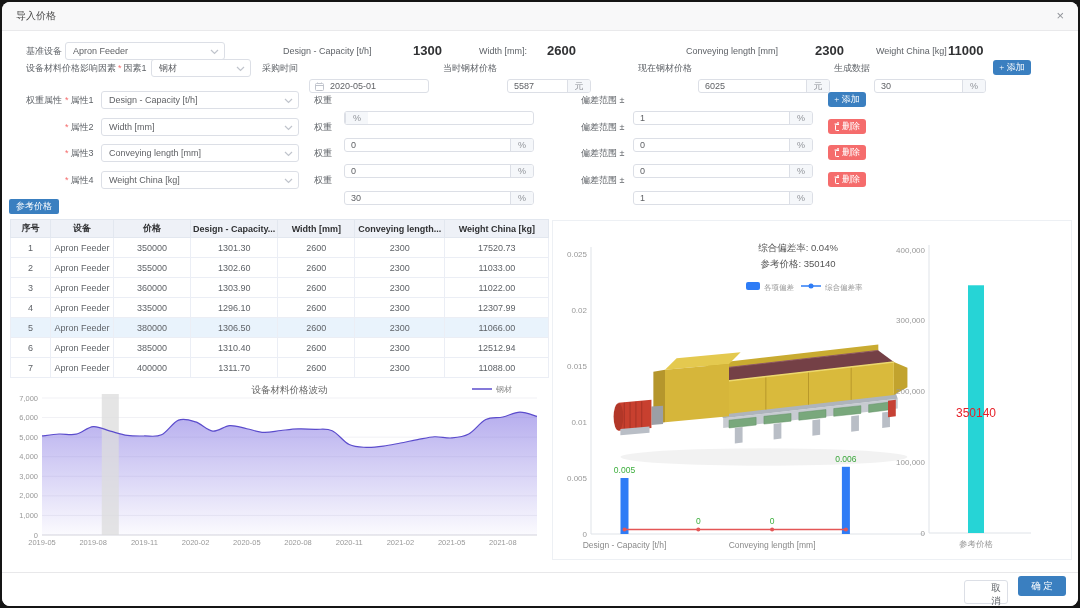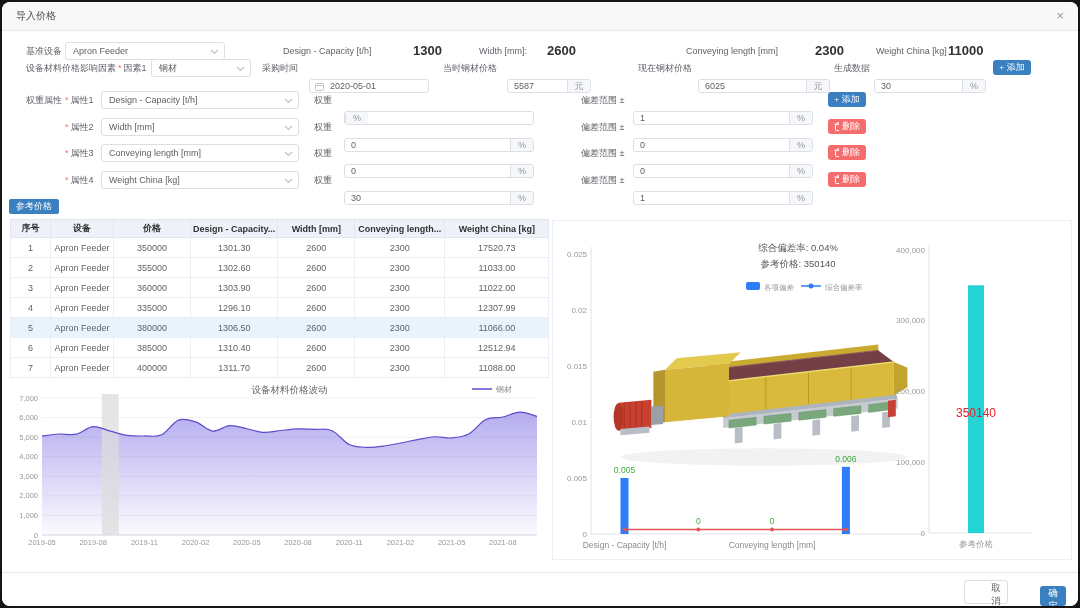--- a/index.html
+++ b/index.html
@@ -38,21 +38,21 @@
     white-space:nowrap;overflow:hidden;}
   #data-table tr.selected td{background:#e9f3fc;}
   #line-chart-box{left:8px;top:378px;width:535px;height:180px;}
   #chart-tooltip{position:absolute;left:112px;top:64px;background:rgba(64,64,64,.92);color:#fff;font-size:9px;
     padding:5px 9px;border-radius:4px;line-height:13px;pointer-events:none;white-space:nowrap;}
   .tt-dot{display:inline-block;width:7px;height:7px;border-radius:50%;background:#5b4ccc;margin-right:4px;}
   #right-panel{left:550px;top:218px;width:520px;height:340px;border:1px solid #edf0f4;box-sizing:border-box;}
   .dlg-footer{position:absolute;left:0;right:0;top:570px;bottom:0;border-top:1px solid #e8e8ea;background:#fff;}
   .btn-cancel{position:absolute;right:70px;top:7px;width:44px;height:24px;border:1px solid #dcdfe6;border-radius:3px;
     background:#fff;color:#5f6368;font-size:9.5px;cursor:pointer;font-family:inherit;padding-left:26px;}
-  .btn-confirm{position:absolute;right:12px;top:13px;width:26px;height:20px;border:none;border-radius:3px;
+  .btn-confirm{position:absolute;right:12px;top:3px;width:48px;height:20px;border:none;border-radius:3px;
     background:#3a7fc0;color:#fff;font-size:9.5px;cursor:pointer;font-family:inherit;}
 </style>
 </head>
 <body>
 
 <div class="dialog">
 
   <div class="dlg-header">
     <span class="dlg-title">导入价格</span>
     <span class="dlg-close">×</span>

